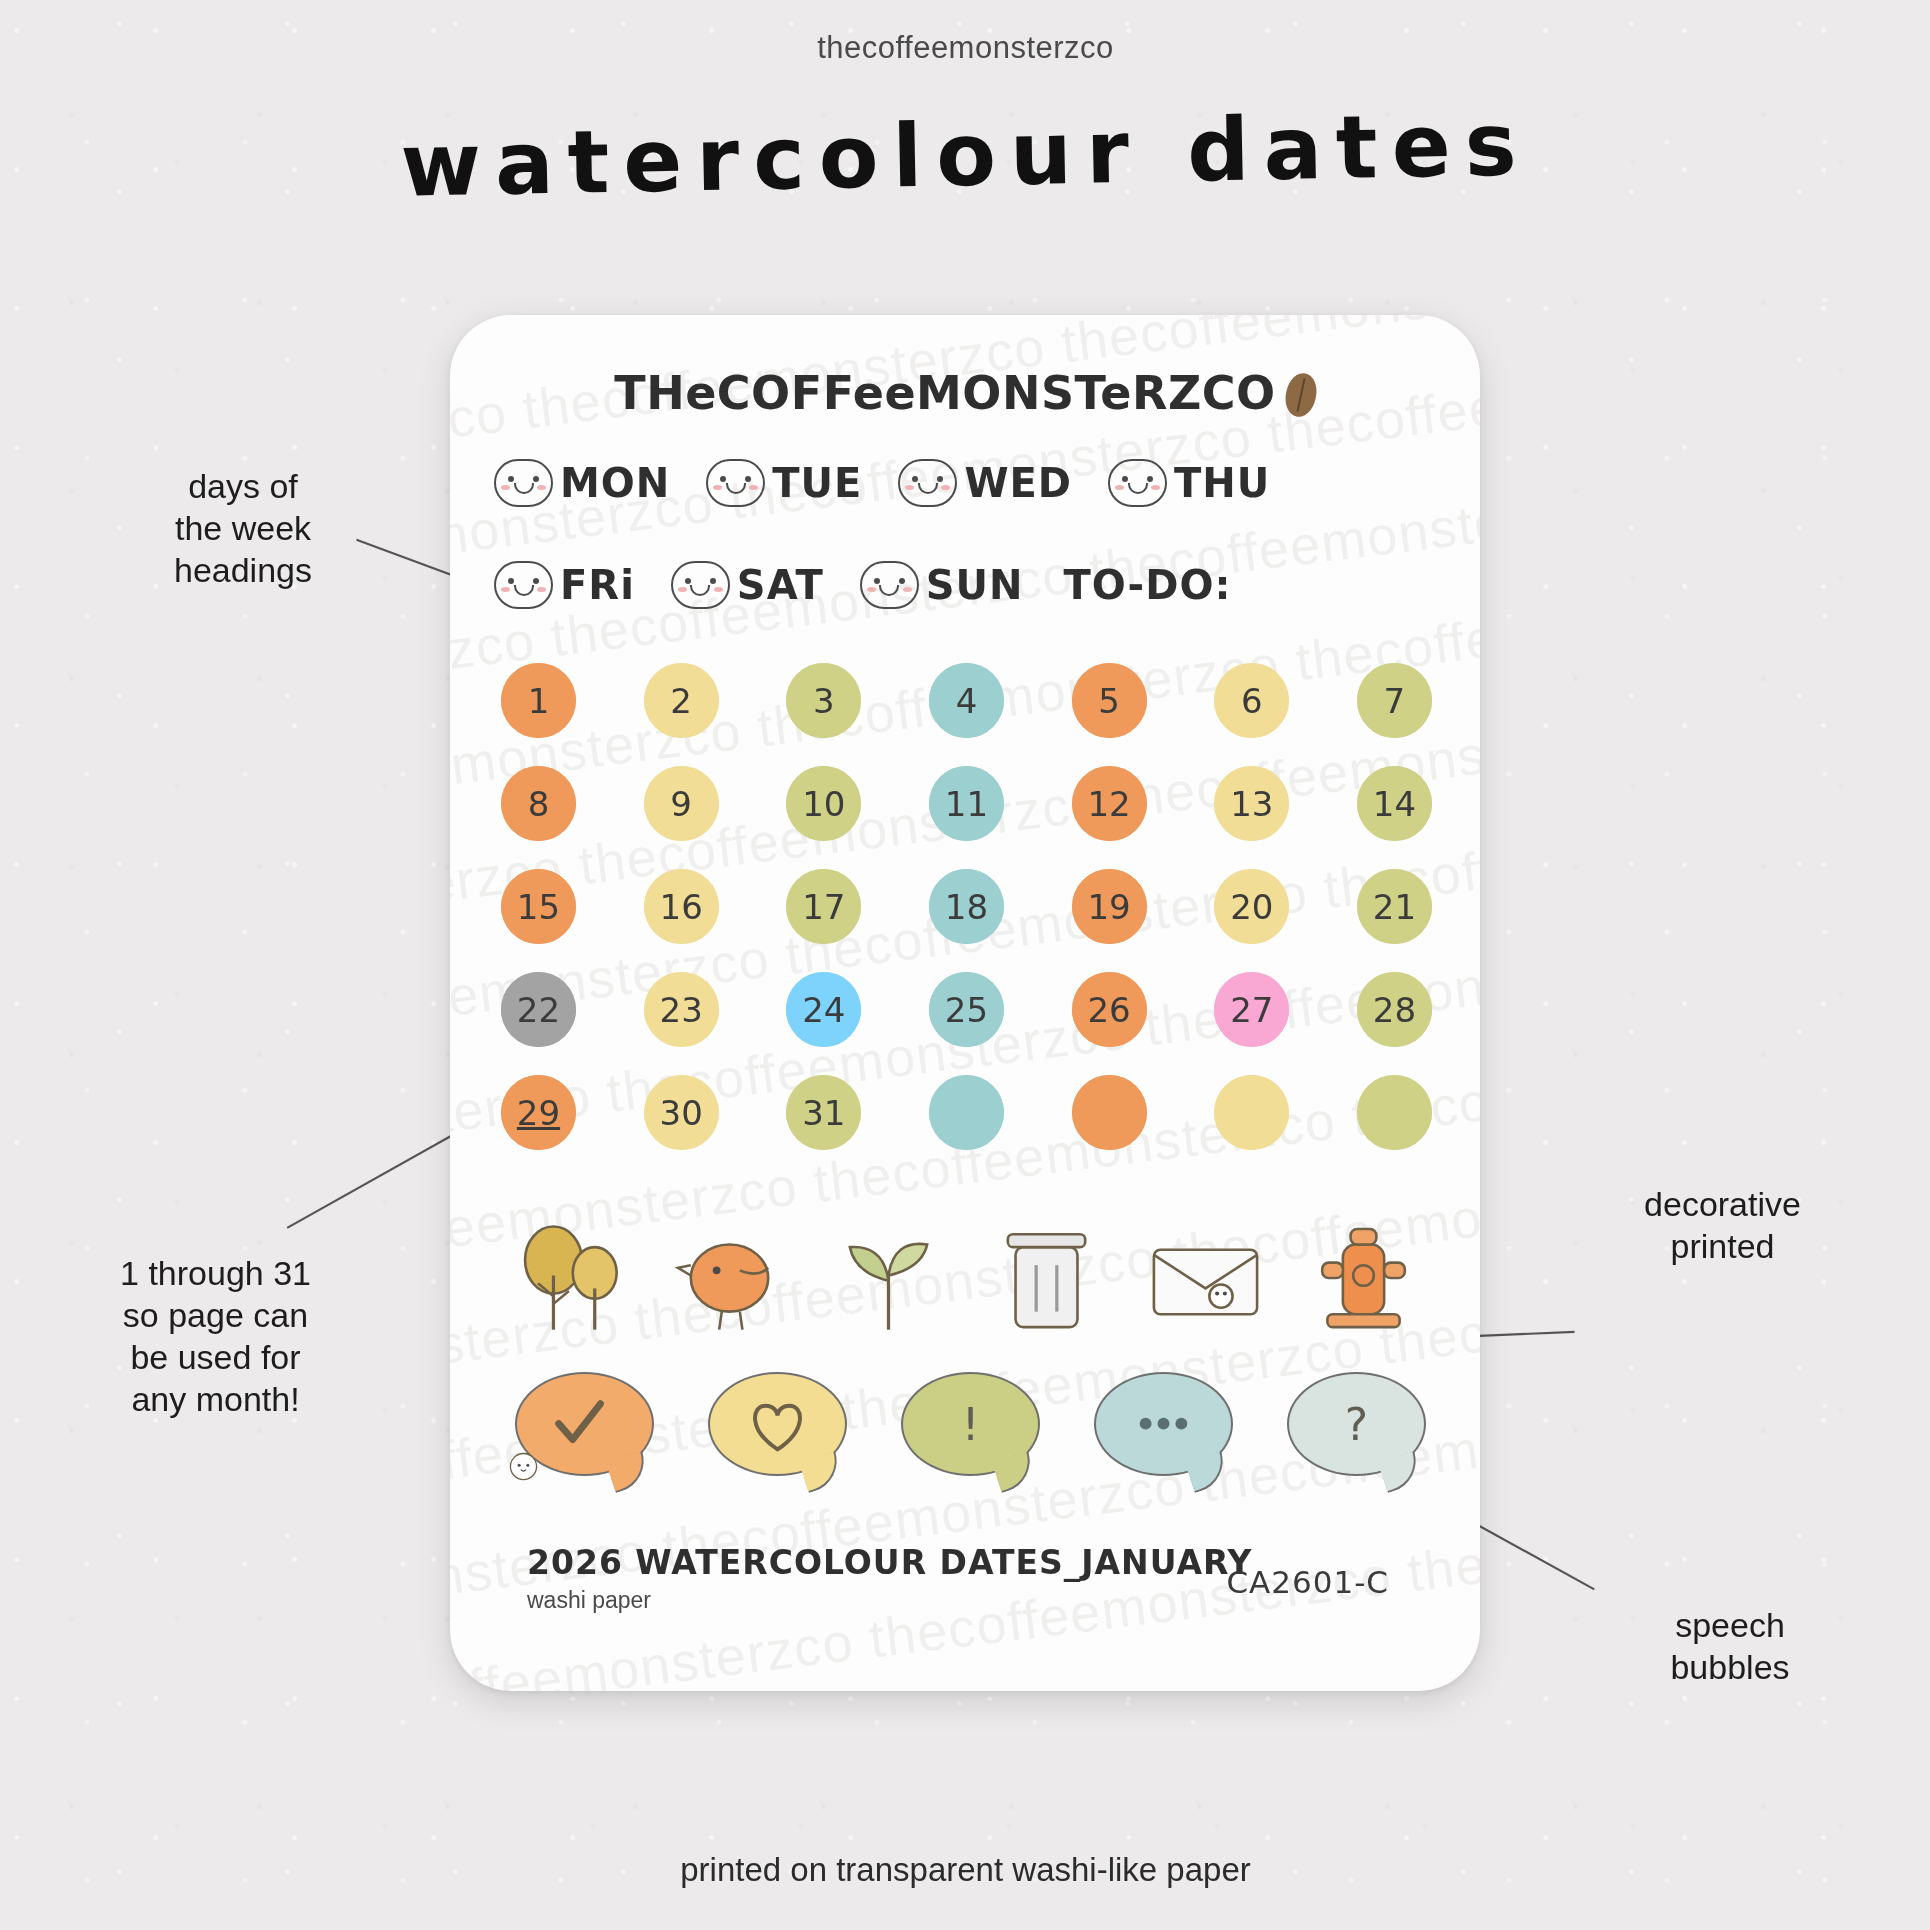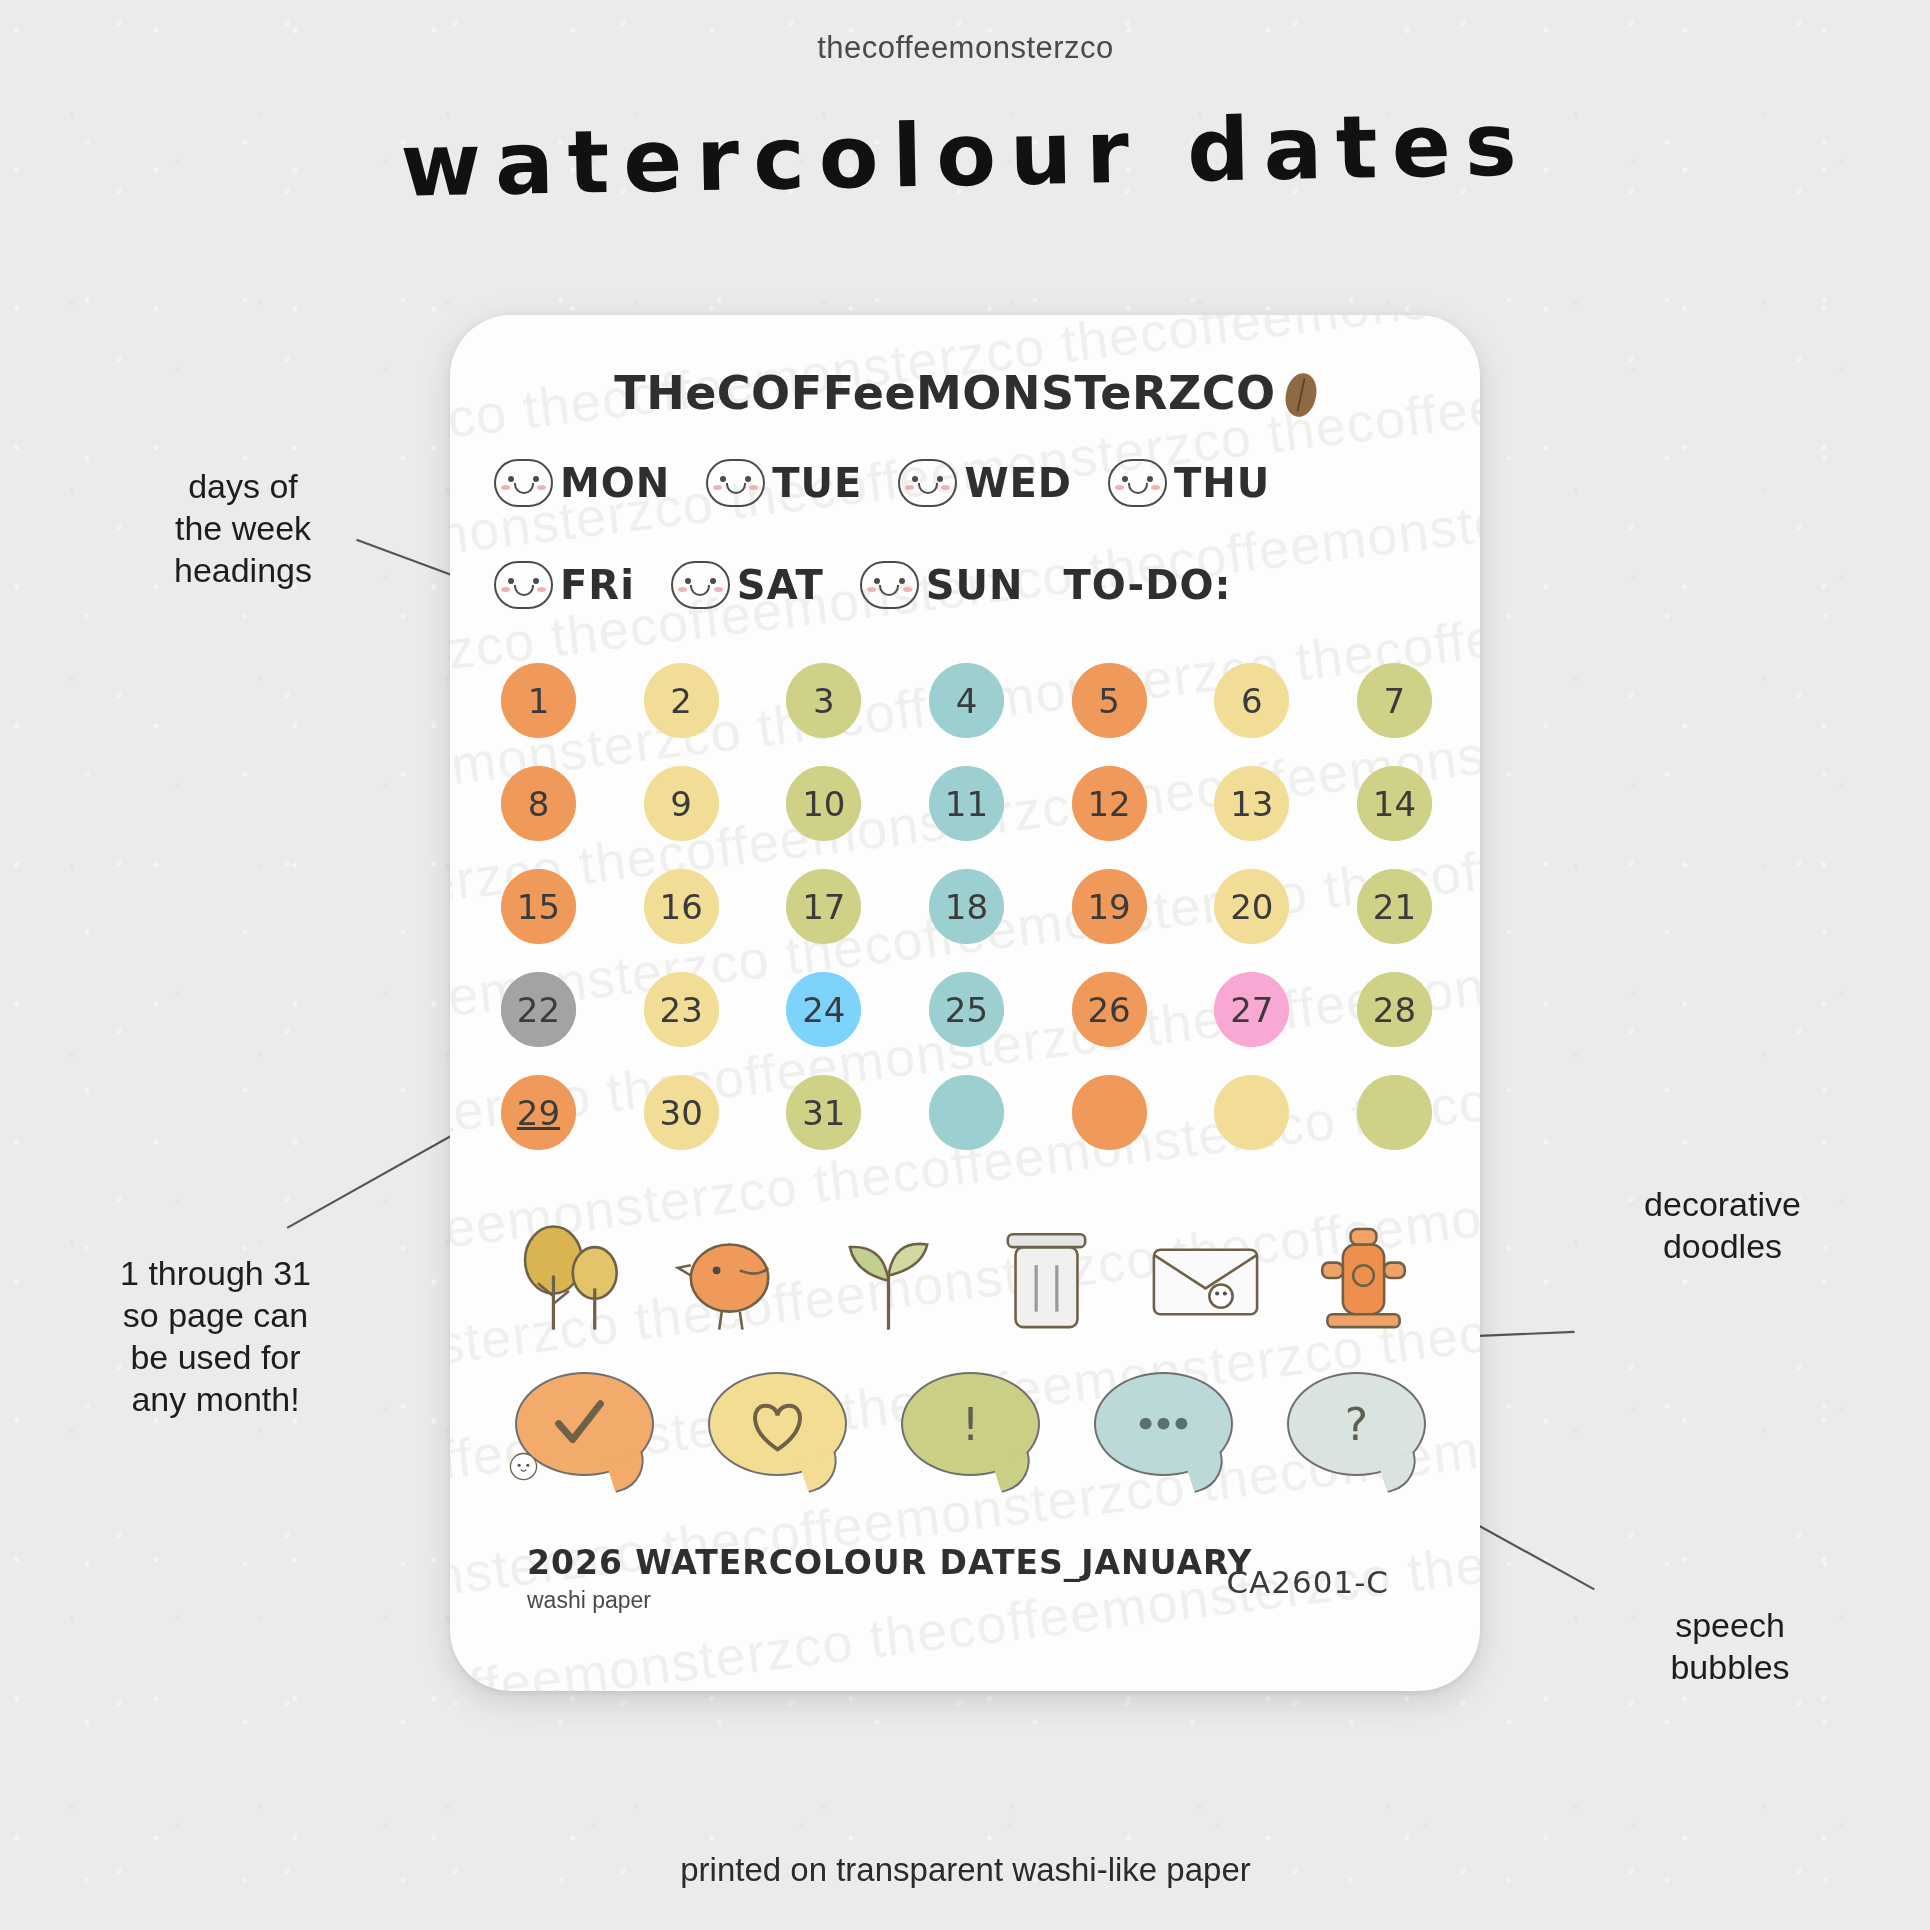--- a/index.html
+++ b/index.html
@@ -177,21 +177,21 @@
 headings</span>
 </div>
 <div class="callout c2">
   <span style="white-space:pre-line">1 through 31
 so page can
 be used for
 any month!</span>
 </div>
 <div class="callout c3">
   <span style="white-space:pre-line">decorative
-doodles</span>
+printed</span>
 </div>
 <div class="callout c4">
   <span style="white-space:pre-line">speech
 bubbles</span>
 </div>
 
 <div class="sheet">
   <div class="wm" id="wm">
       <div>thecoffeemonsterzco  thecoffeemonsterzco  thecoffeemonsterzco  thecoffeemonsterzco  thecoffeemonsterzco  thecoffeemonsterzco  </div>
       <div>thecoffeemonsterzco  thecoffeemonsterzco  thecoffeemonsterzco  thecoffeemonsterzco  thecoffeemonsterzco  thecoffeemonsterzco  </div>

